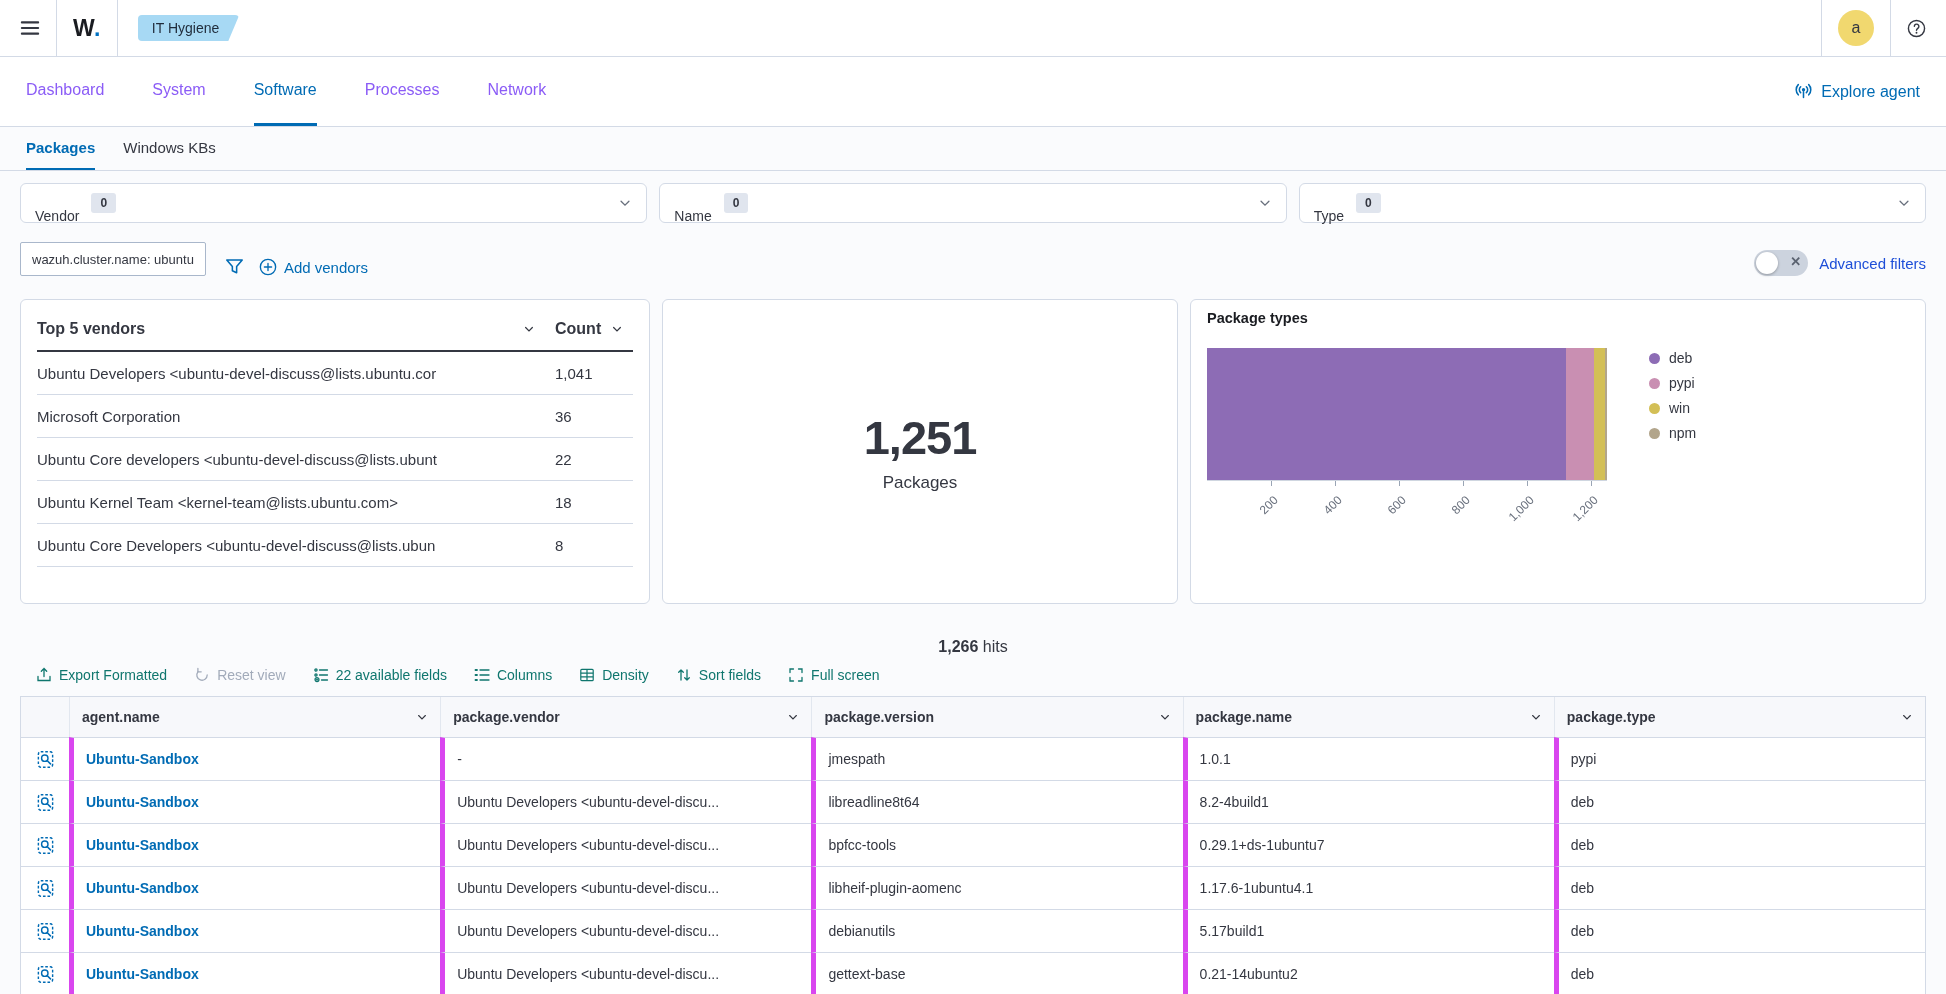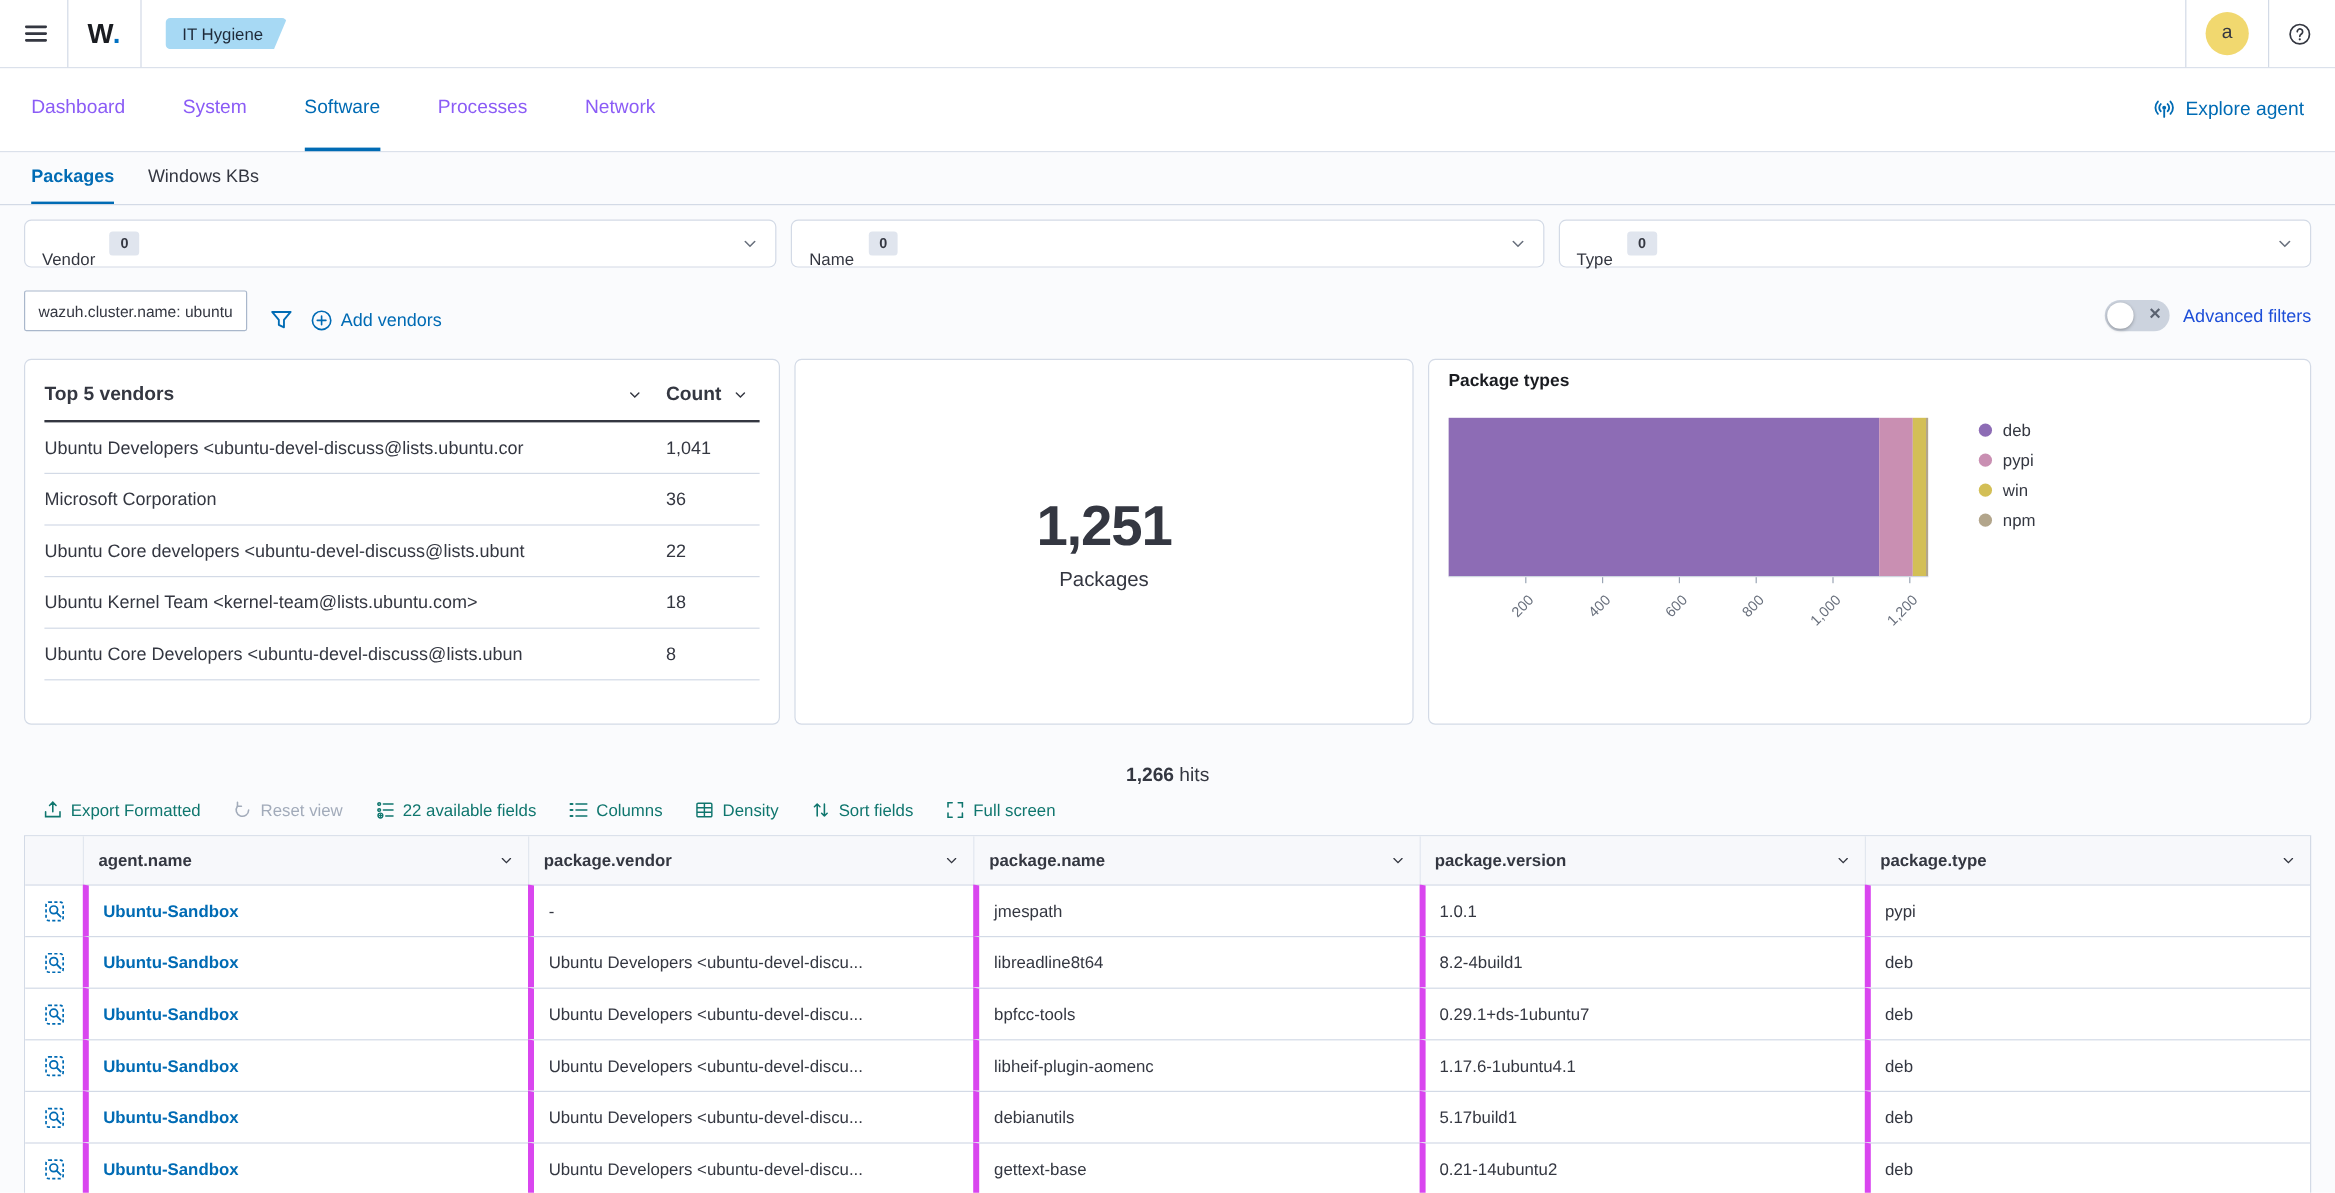--- a/index.html
+++ b/index.html
@@ -392,29 +392,29 @@
         </div>
         <div class="gh">
           <span>package.vendor</span>
           <span class="hchev">
               <svg width="12" height="12" viewBox="0 0 16 16">
                 <path d="M3.5 6l4.5 4.5L12.5 6" fill="none" stroke="currentColor" stroke-width="1.5" stroke-linecap="round"></path>
               </svg>
             </span>
         </div>
         <div class="gh">
+          <span>package.version</span>
+          <span class="hchev">
+              <svg width="12" height="12" viewBox="0 0 16 16">
+                <path d="M3.5 6l4.5 4.5L12.5 6" fill="none" stroke="currentColor" stroke-width="1.5" stroke-linecap="round"></path>
+              </svg>
+            </span>
+        </div>
+        <div class="gh">
           <span>package.name</span>
-          <span class="hchev">
-              <svg width="12" height="12" viewBox="0 0 16 16">
-                <path d="M3.5 6l4.5 4.5L12.5 6" fill="none" stroke="currentColor" stroke-width="1.5" stroke-linecap="round"></path>
-              </svg>
-            </span>
-        </div>
-        <div class="gh">
-          <span>package.version</span>
           <span class="hchev">
               <svg width="12" height="12" viewBox="0 0 16 16">
                 <path d="M3.5 6l4.5 4.5L12.5 6" fill="none" stroke="currentColor" stroke-width="1.5" stroke-linecap="round"></path>
               </svg>
             </span>
         </div>
         <div class="gh">
           <span>package.type</span>
           <span class="hchev">
               <svg width="12" height="12" viewBox="0 0 16 16">

